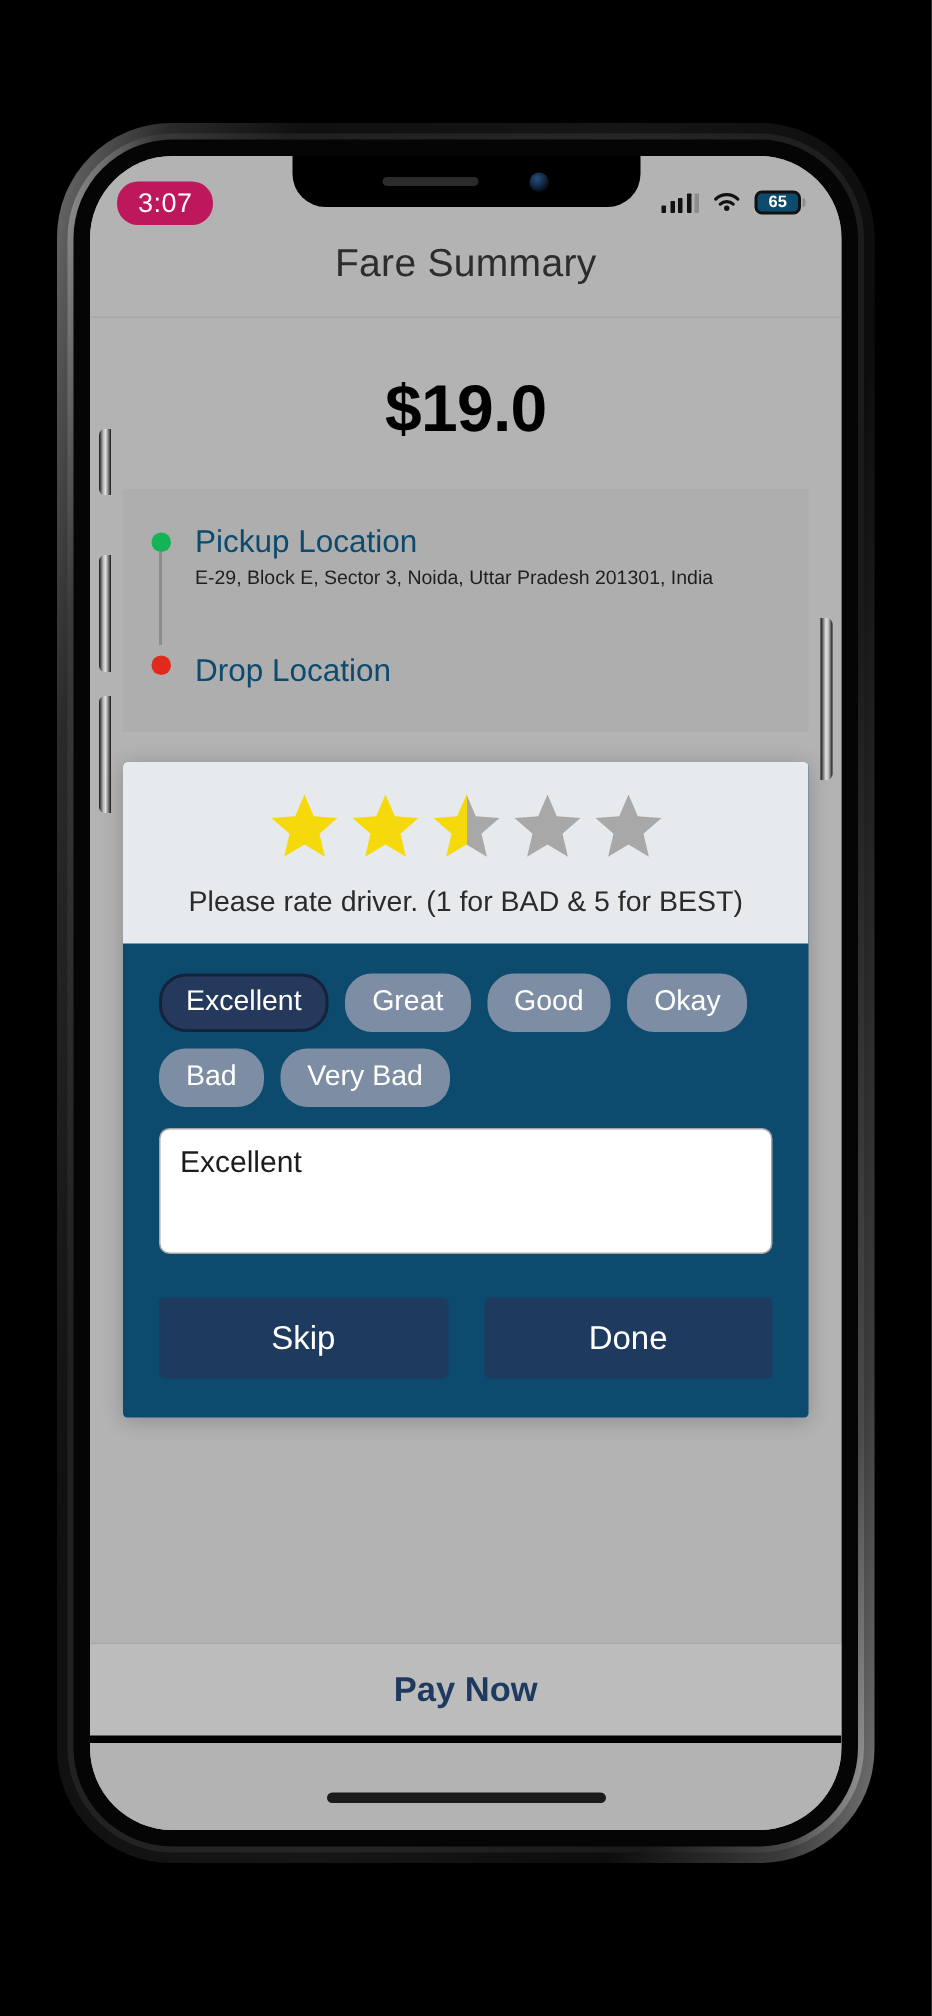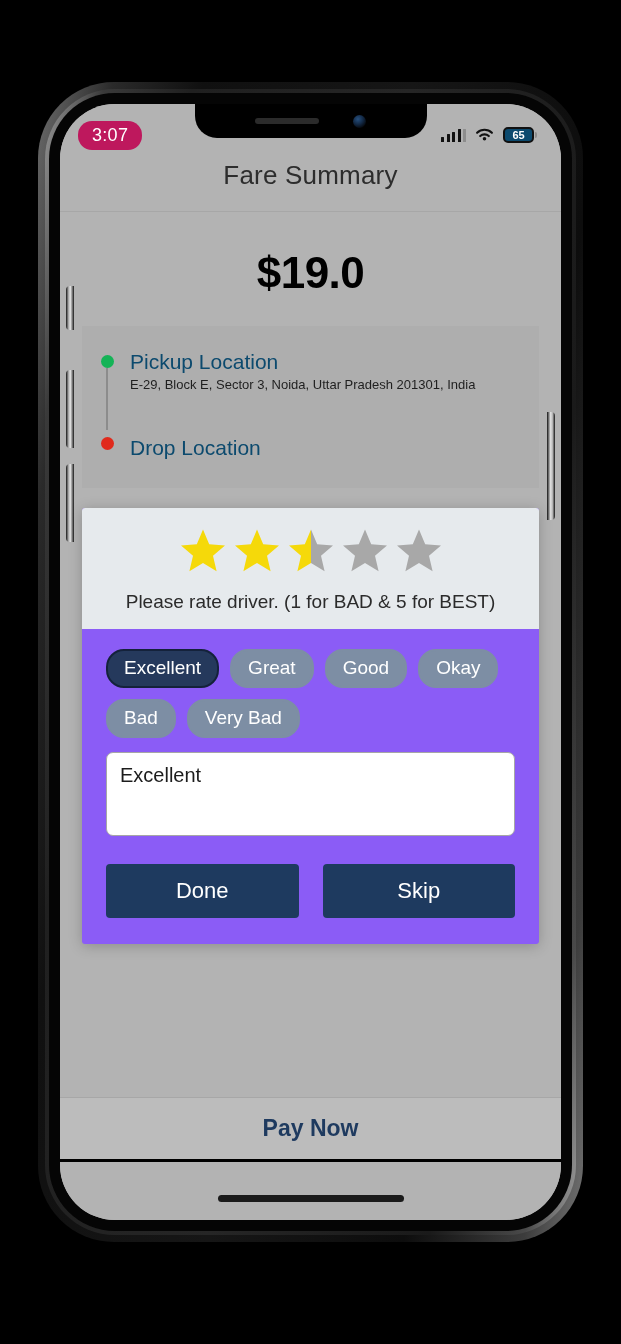--- a/index.html
+++ b/index.html
@@ -117,34 +117,34 @@
   .loc-addr  { font-size: 13px; color: #1f1f1f; line-height: 1.38; }
 
   #stars-bottom { display: flex; justify-content: center; gap: 8px; margin-top: 34px; }
   #comment-line {
     display: flex; align-items: center; justify-content: center; gap: 9px;
     margin-top: 6px; font-size: 22px; font-weight: 700; color: #111;
   }
 
   #pay-bar {
     position: absolute; left: 0; right: 0; bottom: 58px;
-    background: #bcbcbc; border-top: 1px solid #a7a7a7; border-bottom: 3px solid #000000;
+    background: #bcbcbc; border-top: 1px solid #a7a7a7; border-bottom: 5px solid #000000;
     text-align: center; padding: 17px 0;
   }
   #pay-now-label { font-size: 23px; font-weight: 700; color: #1e3a5f; }
 
   #home-indicator {
     position: absolute; bottom: 18px; left: 50%; transform: translateX(-50%);
     width: 186px; height: 7px; border-radius: 4px; background: #1a1a1a;
   }
 
   
   #rating-modal {
     position: absolute; left: 22px; right: 22px; top: 404px;
-    background: #8b5cf6; border-radius: 3px; overflow: hidden;
+    background: #0c4a6e; border-radius: 3px; overflow: hidden;
     box-shadow: 0 2px 14px rgba(0,0,0,.22); z-index: 30;
   }
   #modal-header { background: #e6eaed; padding: 20px 0 16px; text-align: center; }
   #modal-stars { display: flex; justify-content: center; gap: 6px; }
   #modal-prompt { font-size: 19px; color: #2b2b2b; margin-top: 17px; }
 
   #modal-body { padding: 20px 24px 26px; }
   #chips { display: flex; flex-wrap: wrap; gap: 11px; }
   .chip {
     font-size: 19px; color: #fff; background: #7d8ea4;
@@ -303,22 +303,22 @@
                 <span class="chip">Great</span>
                 <span class="chip">Good</span>
                 <span class="chip">Okay</span>
                 <span class="chip">Bad</span>
                 <span class="chip">Very Bad</span>
               </div>
 
               <textarea id="comment-box" placeholder="" style="">Excellent</textarea>
 
               <div id="modal-actions">
+                <button class="action-btn">Skip</button>
                 <button class="action-btn">Done</button>
-                <button class="action-btn">Skip</button>
               </div>
             </div>
           </div>
 
         </div>
       </div>
     </div>
   </div>
 
   <div class="side-btn" id="btn-mute"></div>

